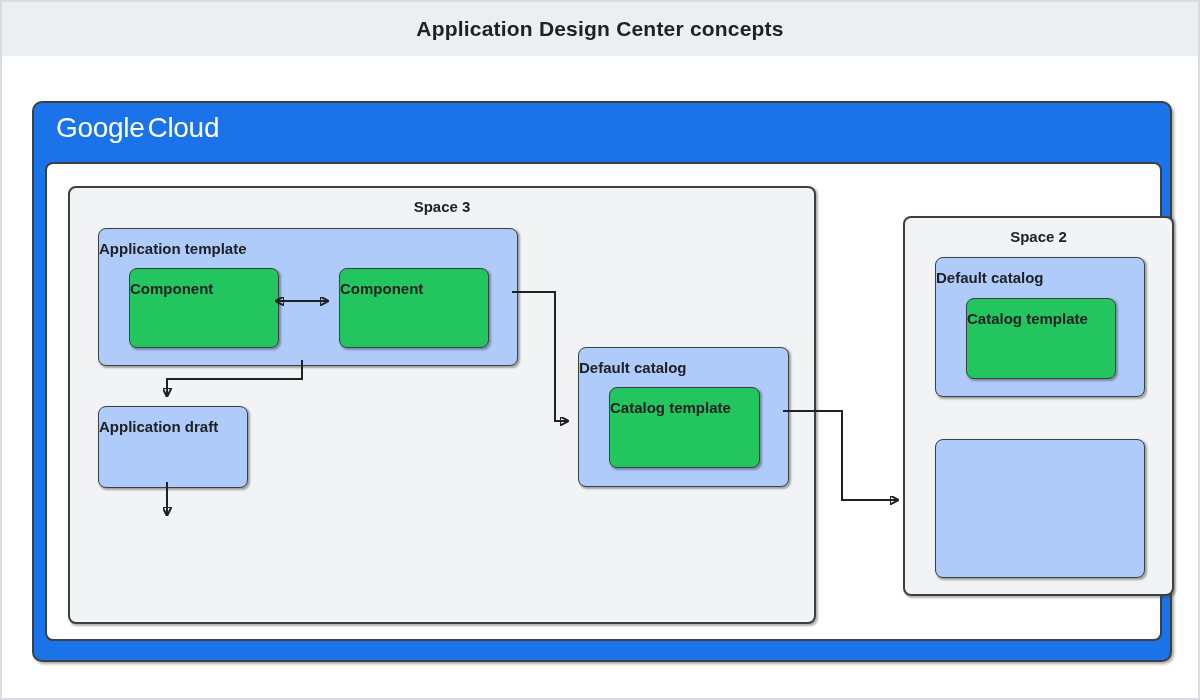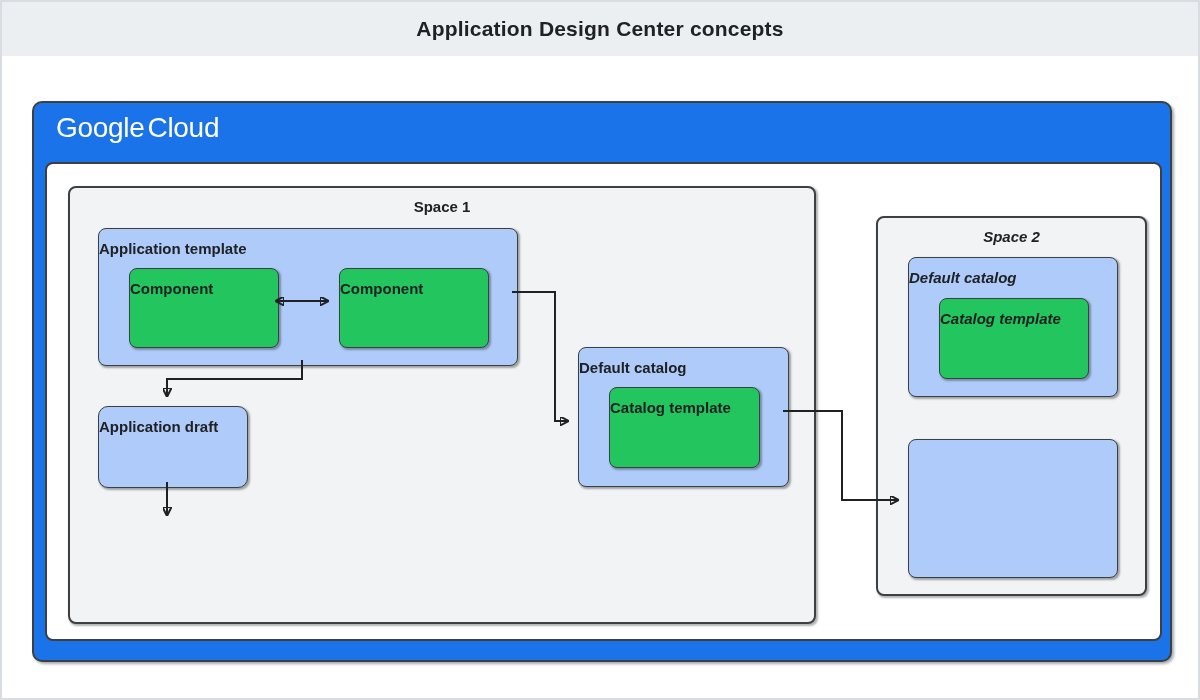--- a/index.html
+++ b/index.html
@@ -33,21 +33,21 @@
     background:#ffffff; border:2px solid #3c4043; border-radius:8px;
   }
 
   
   .space {
     position:absolute; box-sizing:border-box; background:#f1f3f4;
     border:2px solid #3c4043; border-radius:8px;
     box-shadow:1.5px 1.5px 2px rgba(60,64,67,.4);
   }
   .space1 { left:21px;  top:22px; width:748px; height:438px; }
-  .space2 { left:829px; top:52px; width:271px; height:380px;font-style:italic; }
+  .space2 { left:856px; top:52px; width:271px; height:380px; }
   .space-label {
     position:absolute; top:10px; left:0; right:0; text-align:center;
     font-size:15px; font-weight:700; color:#202124;
   }
 
   
   .bluebox, .graybox {
     position:absolute; box-sizing:border-box; border-radius:8px;
     border:1.5px solid #3c4043; box-shadow:1.5px 1.5px 2px rgba(60,64,67,.45);
   }
@@ -55,21 +55,21 @@
   .graybox { background:#22c55e; }
   .box-title {
     position:absolute; top:11px; left:0; right:0; text-align:left;
     font-size:15px; font-weight:700; color:#202124; white-space:nowrap;
   }
 
   
   .app-template { left:28px; top:40px;  width:420px; height:138px; }
   .comp1        { left:30px; top:39px;  width:150px; height:80px; }   
   .comp2        { left:240px; top:39px; width:150px; height:80px; }
-  .app-draft    { left:28px; top:218px; width:150px; height:82px;border-radius:10px; }
+  .app-draft    { left:28px; top:218px; width:150px; height:82px; }
   .application  { left:28px; top:338px; width:150px; height:82px; }
   .dc1          { left:508px; top:159px; width:211px; height:140px; }
   .ct1          { left:30px; top:39px;  width:151px; height:81px; }   
 
   
   .dc2 { left:30px; top:39px;  width:210px; height:140px; }
   .ct2 { left:30px; top:40px;  width:150px; height:81px; }            
   .sc  { left:30px; top:221px; width:210px; height:139px; }
   .st  { left:30px; top:38px;  width:150px; height:81px; }            
 
@@ -90,21 +90,21 @@
   </div>
 
   <div class="gcp">
     <div class="gcp-logo">
       <span>Google</span><span class="cloud">Cloud</span>
     </div>
 
     <div class="canvas">
 
       <div class="space space1">
-        <div class="space-label">Space 1</div>
+        <div class="space-label">Space 3</div>
 
         <div class="bluebox app-template">
           <div class="box-title">Application template</div>
           <div class="graybox comp1">
             <div class="box-title">Component</div>
           </div>
           <div class="graybox comp2">
             <div class="box-title">Component</div>
           </div>
         </div>

